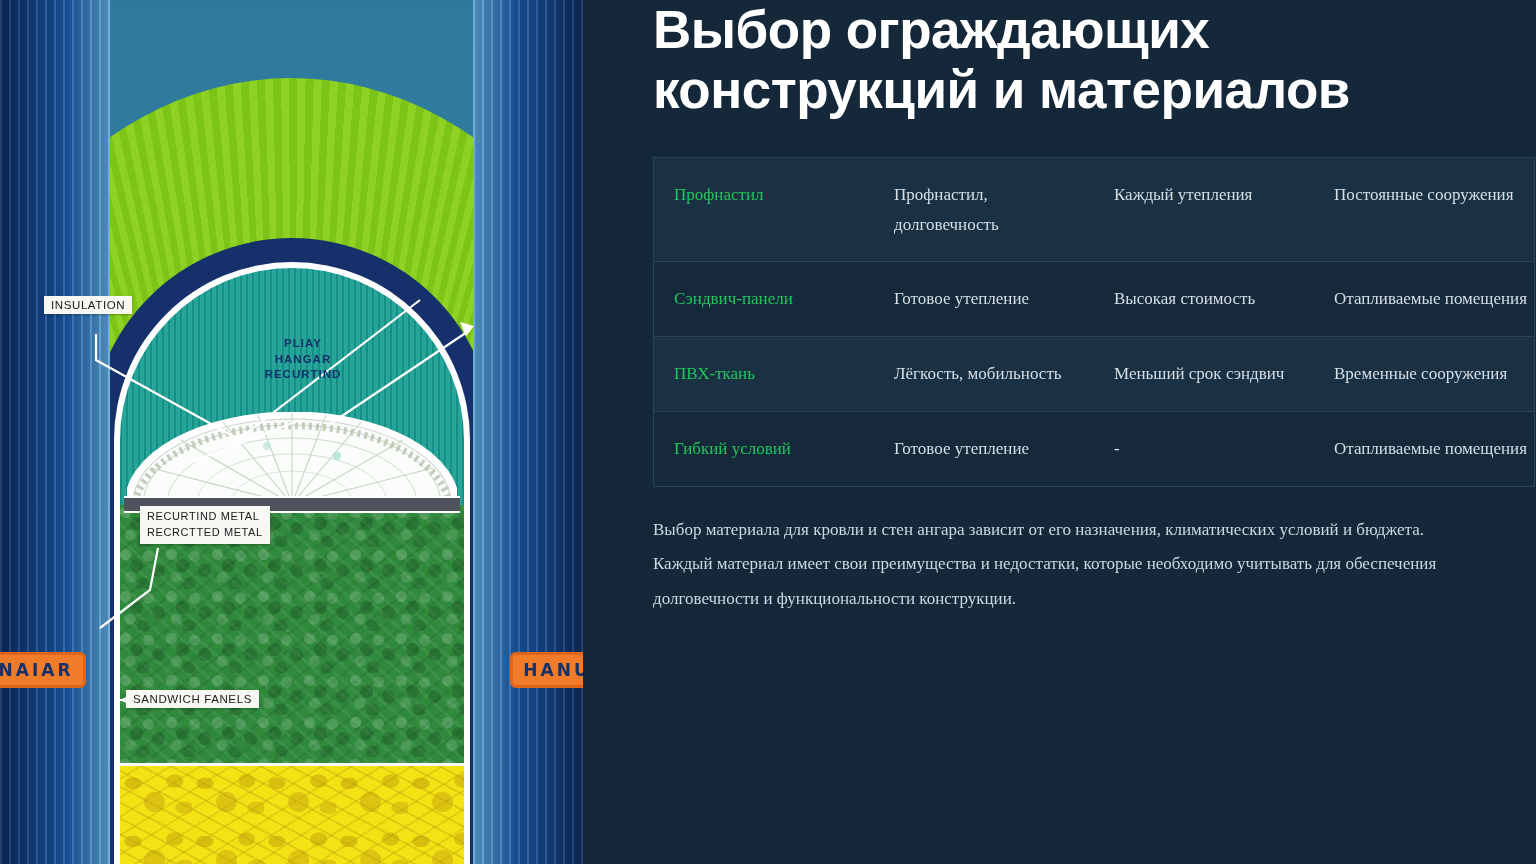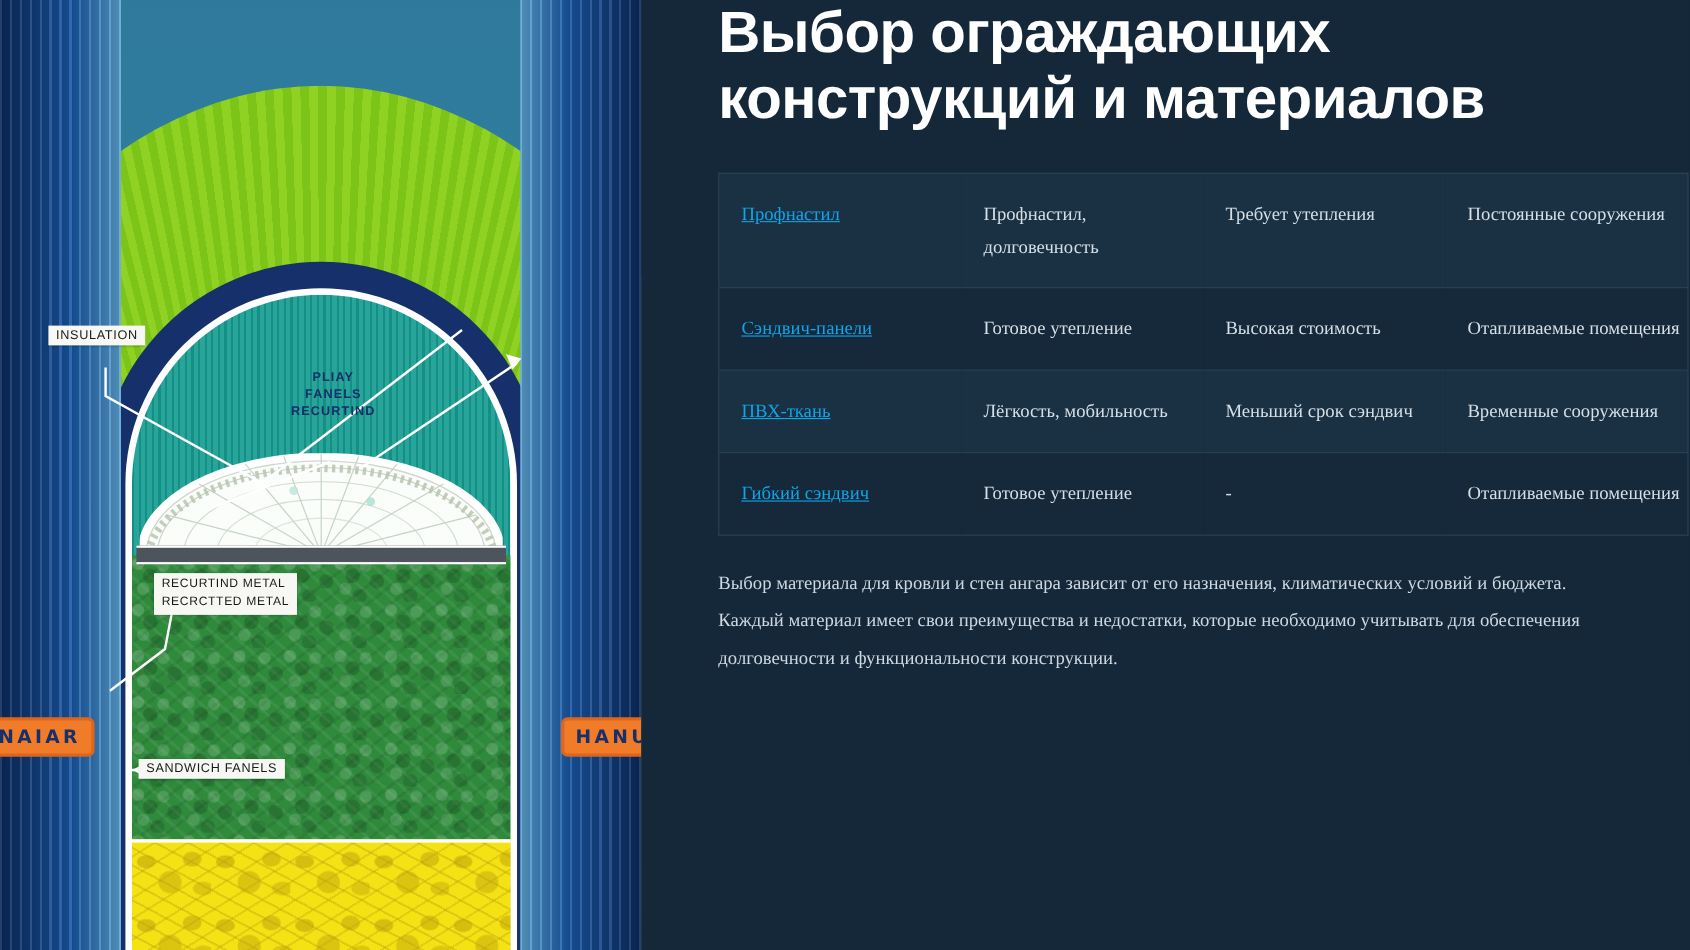--- a/index.html
+++ b/index.html
@@ -124,21 +124,21 @@
 
   
   .callout{
     position:absolute;background:#f7f7f4;color:#1a1a1a;
     font-size:11.5px;letter-spacing:.6px;padding:3px 7px;
     box-shadow:0 1px 2px rgba(0,0,0,.28);
     font-family:"Liberation Sans", sans-serif;white-space:nowrap;
   }
   .callout.two{line-height:1.45;font-size:11px;}
   .c-insul{left:44px;top:296px;}
-  .c-metal{left:140px;top:521px;}
+  .c-metal{left:140px;top:506px;}
   .c-sand{left:126px;top:690px;}
   .hangar-txt{
     position:absolute;left:244px;top:336px;width:118px;text-align:center;
     color:#13306a;font-size:11.5px;font-weight:bold;line-height:1.35;
     letter-spacing:1px;font-family:"Liberation Sans", sans-serif;
   }
   .lead{position:absolute;pointer-events:none;}
 
   
   .panel{
@@ -157,21 +157,21 @@
   }
   .table td{
     padding:22px 0 22px 20px;vertical-align:top;
     font-family:"Liberation Serif", serif;
     font-size:17px;line-height:1.75;color:#d6dfe6;
     border-bottom:1px solid #2b4355;
   }
   .table tr:last-child td{border-bottom:none;}
   .table tr.odd td{background:#1a3144;}
   .table tr.even td{background:#15293a;}
-  .table td.c1{width:200px;color:#0ea5e9;text-decoration:underline;}
+  .table td.c1{width:200px;color:#22c55e;}
   .table td.c2{width:200px;}
   .table td.c3{width:200px;}
   .table td.c4{width:200px;}
   .note{
     margin-top:26px;width:805px;
     font-family:"Liberation Serif", serif;
     font-size:17px;line-height:2.05;color:#cdd8e0;
   }
 </style>
 </head>
@@ -229,21 +229,21 @@
         <polygon points="245,443 229,432 236,446"></polygon>
         <polygon points="474,326 460,322 466,336"></polygon>
         <polygon points="120,700 134,693 134,707"></polygon>
       </g>
       <line x1="120" y1="700" x2="176" y2="700" stroke="#ffffff" stroke-width="2.2"></line>
     </svg>
 
     <div class="hangar-txt">
       
       <span>PLIAY</span><br>
-      <span>FANELS</span><br>
+      <span>HANGAR</span><br>
       <span>RECURTIND</span>
     </div>
 
     <div class="callout c-insul">INSULATION</div>
 
     <div class="callout c-metal two">
       <span>RECURTIND METAL</span><br>
       <span>RECRCTTED METAL</span>
     </div>
 
@@ -255,37 +255,37 @@
 
   <div class="panel">
 
     <h1 class="title">Выбор ограждающих конструкций и материалов</h1>
 
     <table class="table">
       <tbody>
         <tr class="odd">
           <td class="c1">Профнастил</td>
           <td class="c2">Профнастил, долговечность</td>
-          <td class="c3">Требует утепления</td>
+          <td class="c3">Каждый утепления</td>
           <td class="c4">Постоянные сооружения</td>
         </tr>
         <tr class="even">
           <td class="c1">Сэндвич-панели</td>
           <td class="c2">Готовое утепление</td>
           <td class="c3">Высокая стоимость</td>
           <td class="c4">Отапливаемые помещения</td>
         </tr>
         <tr class="odd">
           <td class="c1">ПВХ-ткань</td>
           <td class="c2">Лёгкость, мобильность</td>
           <td class="c3">Меньший срок сэндвич</td>
           <td class="c4">Временные сооружения</td>
         </tr>
         <tr class="even">
-          <td class="c1">Гибкий сэндвич</td>
+          <td class="c1">Гибкий условий</td>
           <td class="c2">Готовое утепление</td>
           <td class="c3">-</td>
           <td class="c4">Отапливаемые помещения</td>
         </tr>
       </tbody>
     </table>
 
     <p class="note">Выбор материала для кровли и стен ангара зависит от его назначения, климатических условий и бюджета. Каждый материал имеет свои преимущества и недостатки, которые необходимо учитывать для обеспечения долговечности и функциональности конструкции.</p>
   </div>
 

